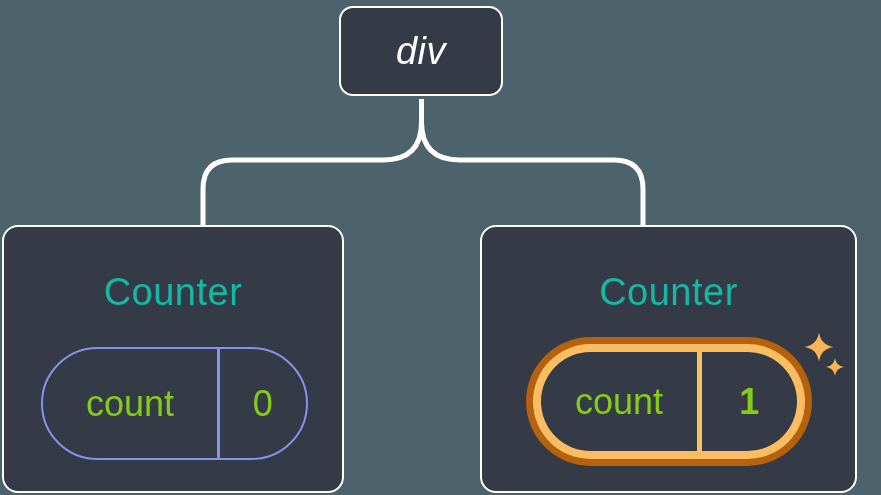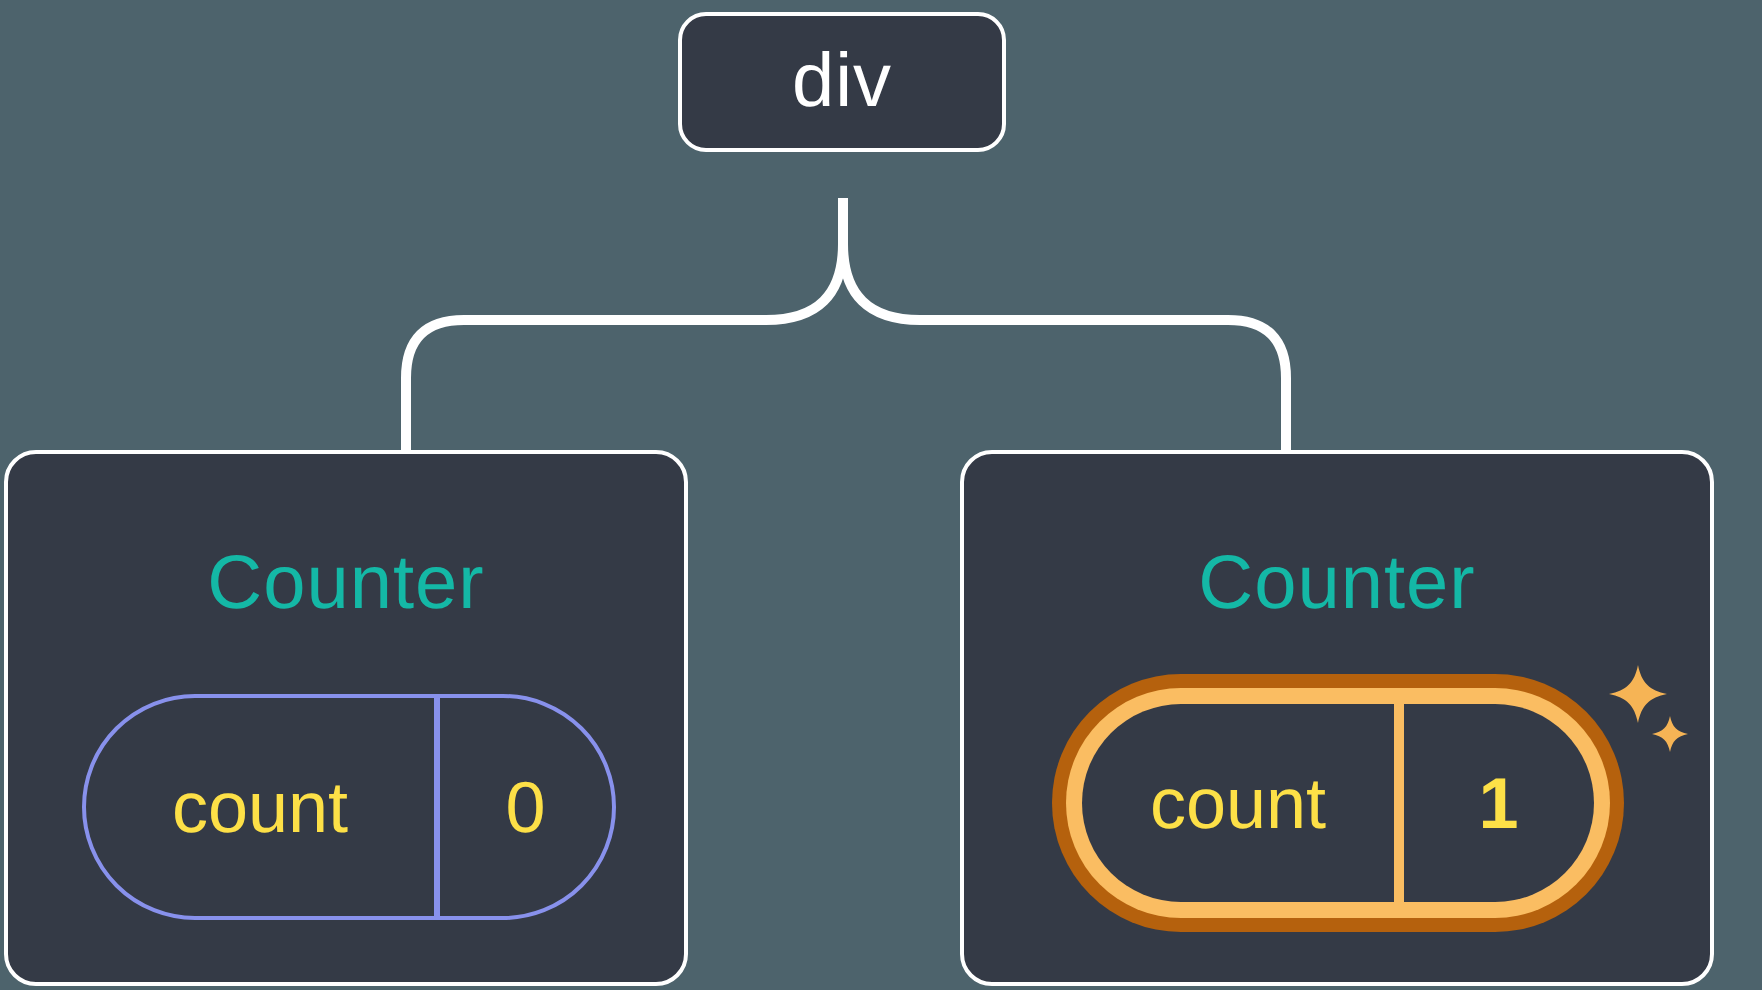--- a/index.html
+++ b/index.html
@@ -7,41 +7,41 @@
     position:relative;width:881px;height:495px;overflow:hidden;
     background:#4d636c;
     font-family:"Liberation Sans", sans-serif;
   }
   .connector{position:absolute;left:0;top:0;pointer-events:none;}
   .node{
     position:absolute;box-sizing:border-box;
     background:#343a46;border:2.5px solid #ffffff;
     display:flex;align-items:center;justify-content:center;
   }
-  .root-node{left:339px;top:6px;width:164px;height:70px;border-radius:14px;}
+  .root-node{left:339px;top:6px;width:164px;height:90px;border-radius:14px;font-style:italic;}
   .root-label{color:#ffffff;font-size:38px;font-weight:500;letter-spacing:.5px;}
   .card{
     position:absolute;box-sizing:border-box;
     background:#343a46;border:2.5px solid #ffffff;border-radius:16px;
   }
   .card-left{left:2px;top:225px;width:342px;height:268px;}
   .card-right{left:480px;top:225px;width:377px;height:268px;}
   .card-title{
     position:absolute;left:0;right:0;top:44px;text-align:center;
     color:#14b8a6;font-size:38px;font-weight:500;letter-spacing:.5px;
   }
   
   .pill{
     position:absolute;box-sizing:border-box;
     border:2.5px solid #8891ec;border-radius:999px;
     display:flex;align-items:stretch;overflow:hidden;
   }
   .pill-plain{left:37px;top:120px;width:267px;height:113px;}
   .pill-seg{display:flex;align-items:center;justify-content:center;
-    color:#fde047;font-size:36px;}
+    color:#84cc16;font-size:36px;}
   .pill-seg.key{width:174px;}
   .pill-seg.val{flex:1;}
   .pill-div{width:2.5px;background:#8891ec;}
   
   .ring-outer{
     position:absolute;left:44px;top:110px;width:286px;height:129px;
     box-sizing:border-box;background:#b5610d;border-radius:999px;padding:7px;
   }
   .ring-inner{
     box-sizing:border-box;width:100%;height:100%;

